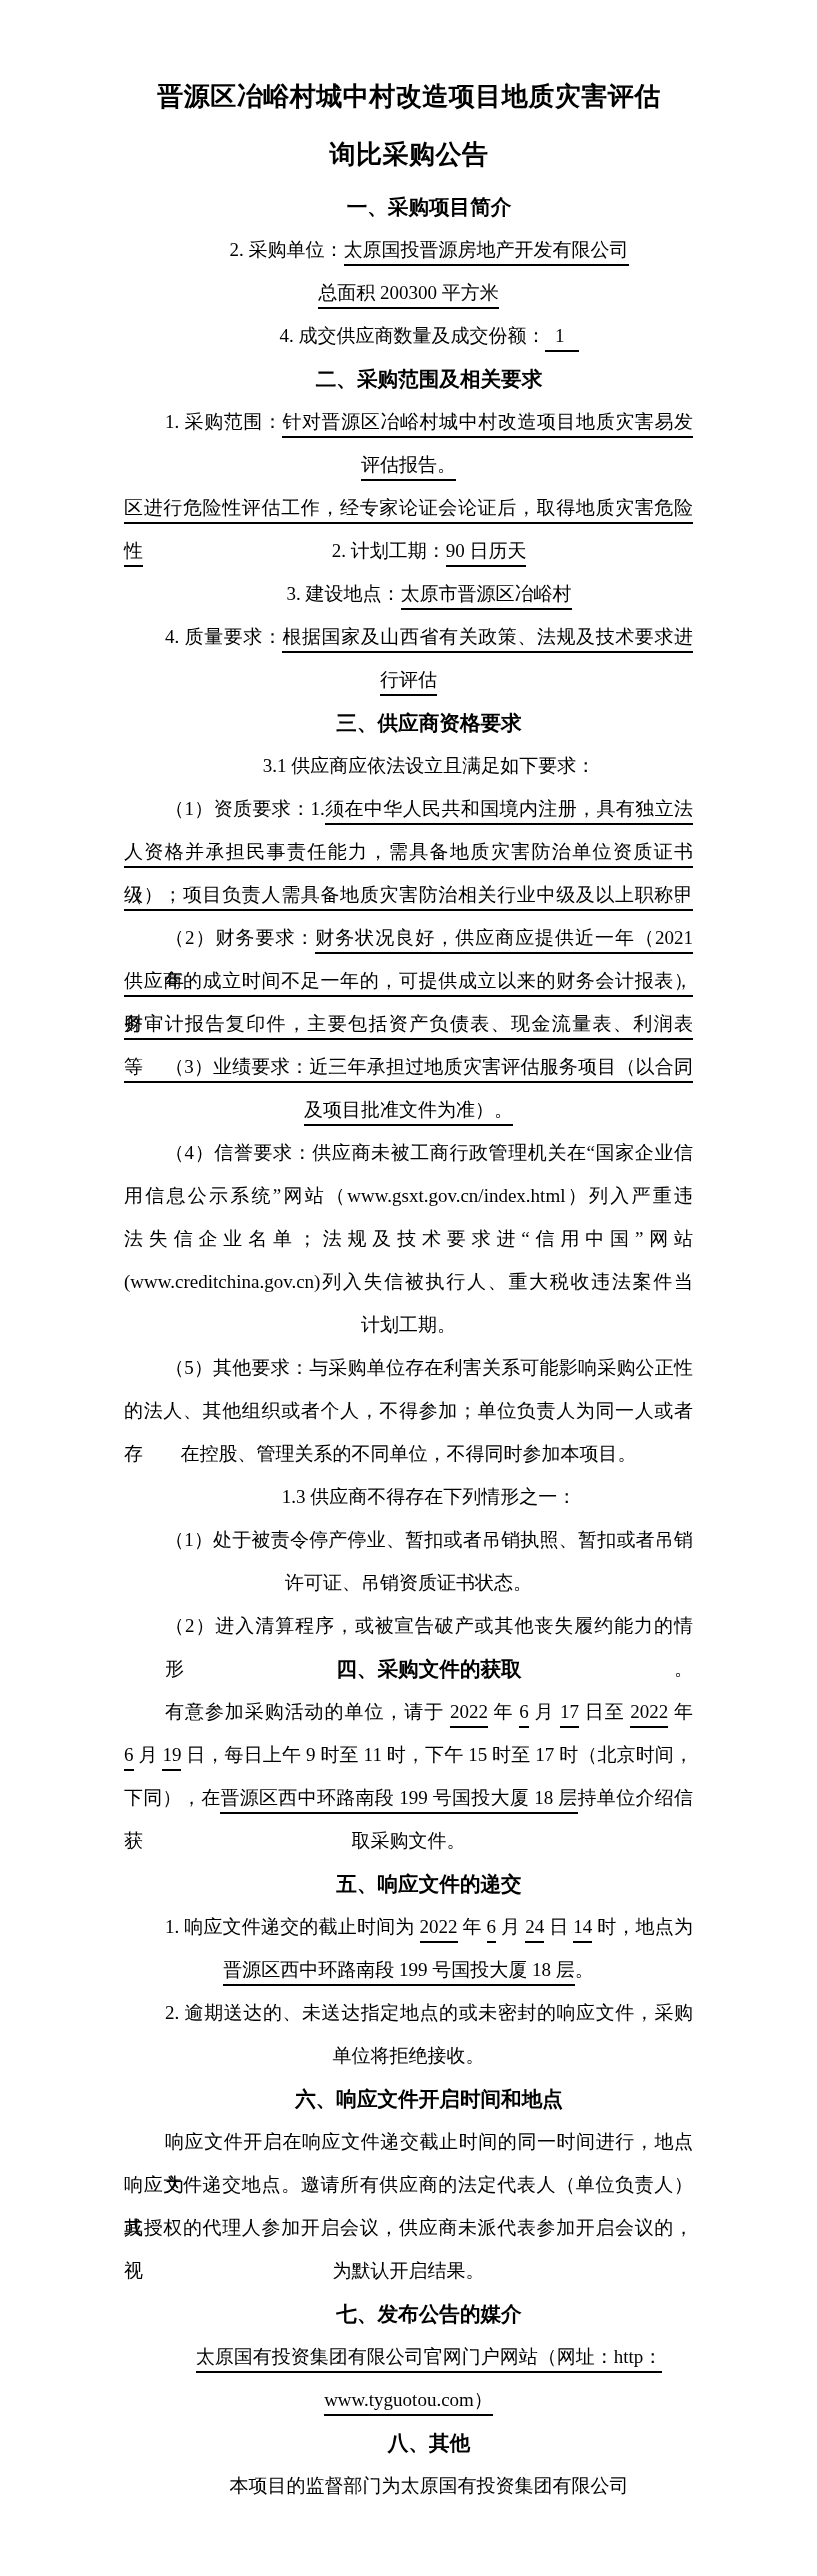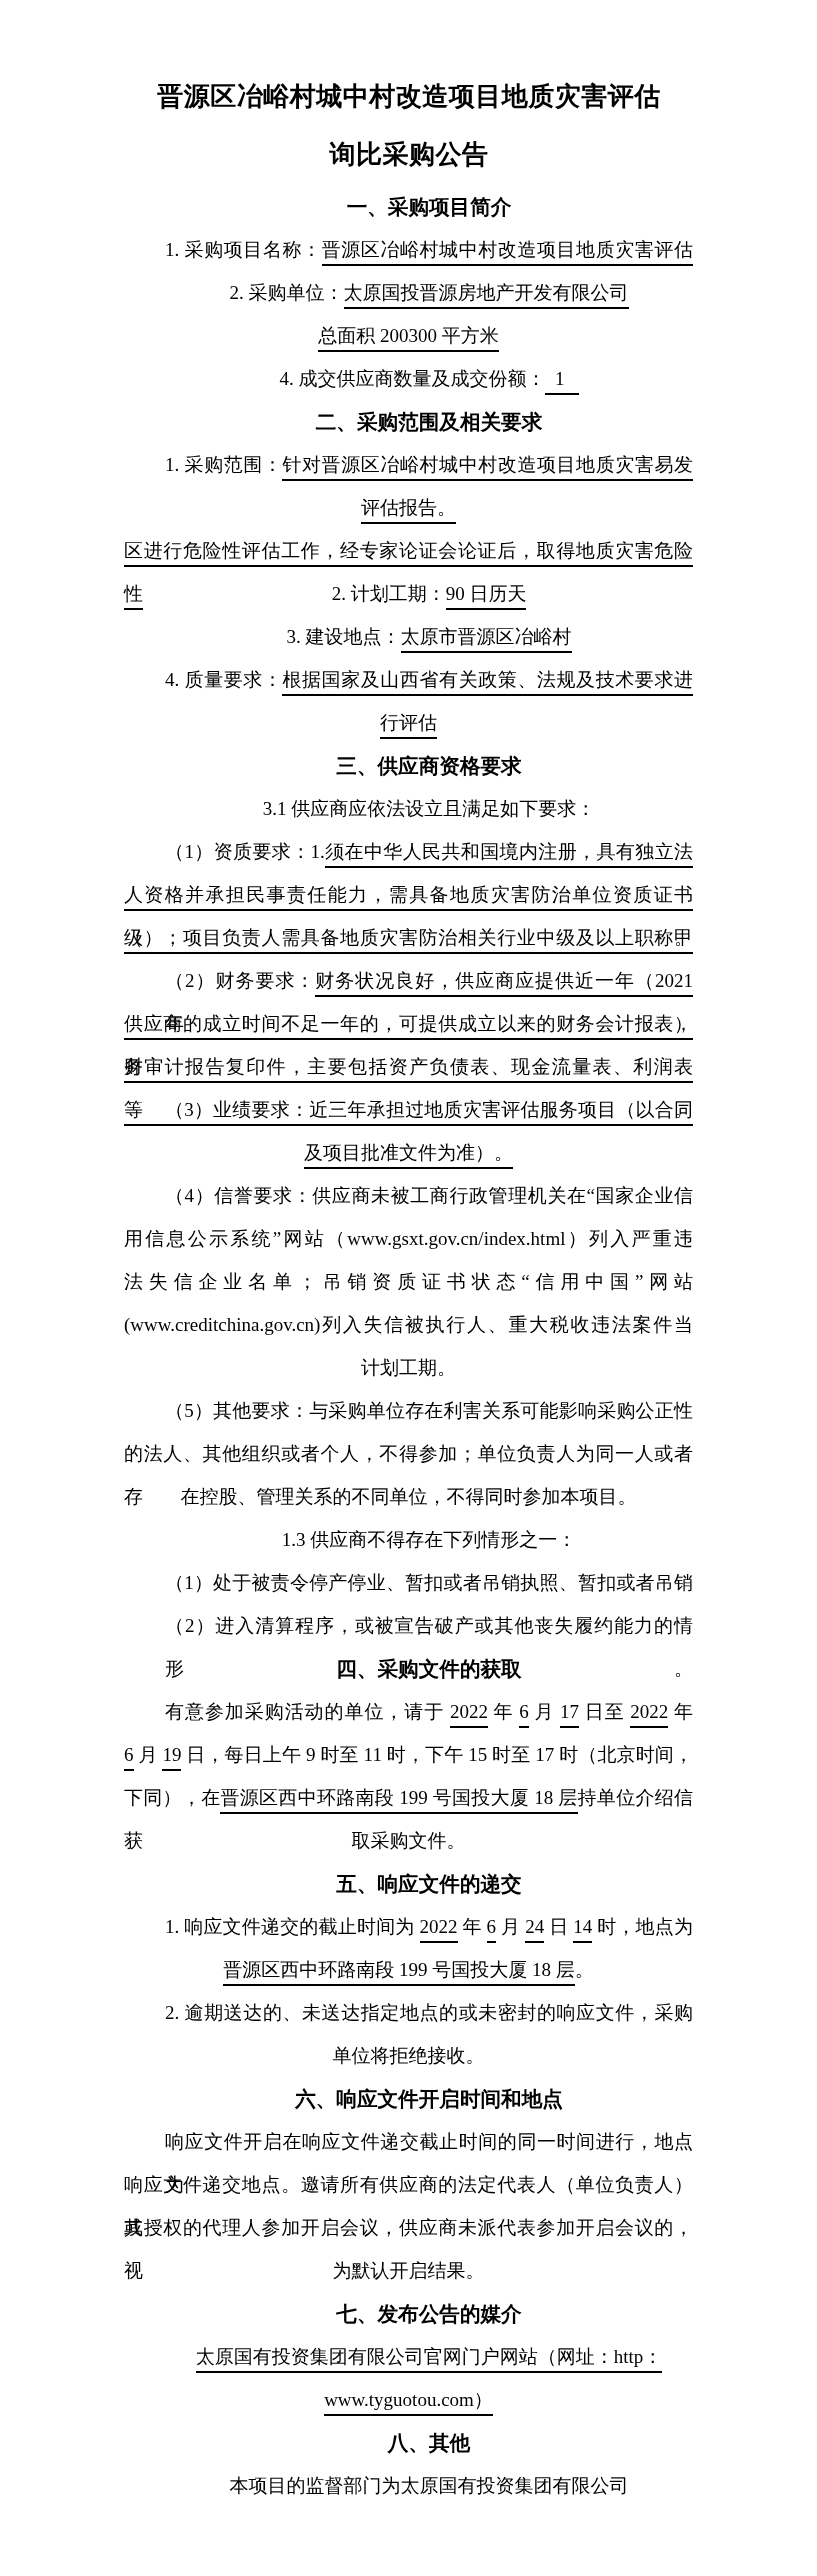--- a/index.html
+++ b/index.html
@@ -56,21 +56,20 @@
 </head>
 <body>
 
 <div class="page">
   <div class="title-block">
     <div class="title-line">晋源区冶峪村城中村改造项目地质灾害评估</div>
     <div class="title-line">询比采购公告</div>
   </div>
   <div class="doc-body">
       <div class="ln hd"><span class="">一、采购项目简介</span></div>
-      <div class="ln ind just"><span class="">1. 采购项目名称：</span><span class="u">晋源区冶峪村城中村改造项目地质灾害评估</span></div>
       <div class="ln ind"><span class="">2. 采购单位：</span><span class="u">太原国投晋源房地产开发有限公司</span></div>
       <div class="ln "><span class="u">总面积 200300 平方米</span></div>
       <div class="ln ind"><span class="">4. 成交供应商数量及成交份额：</span><span class="u">&nbsp;&nbsp;1&nbsp;&nbsp;&nbsp;</span></div>
       <div class="ln hd"><span class="">二、采购范围及相关要求</span></div>
       <div class="ln ind just"><span class="">1. 采购范围：</span><span class="u">针对晋源区冶峪村城中村改造项目地质灾害易发</span></div>
       <div class="ln "><span class="u">评估报告。</span></div>
       <div class="ln just"><span class="u">区进行危险性评估工作，经专家论证会论证后，取得地质灾害危险性</span></div>
       <div class="ln ind"><span class="">2. 计划工期：</span><span class="u">90 日历天</span></div>
       <div class="ln ind"><span class="">3. 建设地点：</span><span class="u">太原市晋源区冶峪村</span></div>
       <div class="ln ind just"><span class="">4. 质量要求：</span><span class="u">根据国家及山西省有关政策、法规及技术要求进</span></div>
@@ -80,28 +79,29 @@
       <div class="ln ind just"><span class="">（1）资质要求：1.</span><span class="u">须在中华人民共和国境内注册，具有独立法</span></div>
       <div class="ln just"><span class="u">人资格并承担民事责任能力，需具备地质灾害防治单位资质证书（甲</span></div>
       <div class="ln just"><span class="u">级）；项目负责人需具备地质灾害防治相关行业中级及以上职称。</span></div>
       <div class="ln ind just"><span class="">（2）财务要求：</span><span class="u">财务状况良好，供应商应提供近一年（2021 年，</span></div>
       <div class="ln just"><span class="u">供应商的成立时间不足一年的，可提供成立以来的财务会计报表）财</span></div>
       <div class="ln just"><span class="u">务审计报告复印件，主要包括资产负债表、现金流量表、利润表等。</span></div>
       <div class="ln ind just"><span class="">（3）业绩要求：</span><span class="u">近三年承担过地质灾害评估服务项目（以合同</span></div>
       <div class="ln "><span class="u">及项目批准文件为准）。</span></div>
       <div class="ln ind just"><span class="">（4）信誉要求：供应商未被工商行政管理机关在“国家企业信</span></div>
       <div class="ln just"><span class="">用信息公示系统”网站（www.gsxt.gov.cn/index.html）列入严重违</span></div>
-      <div class="ln just"><span class="">法失信企业名单；吊销资质证书状态“信用中国”网站</span></div>
+      <div class="ln just"><span class="">法失信企业名单；法规及技术要求进“信用中国”网站</span></div>
       <div class="ln just"><span class="">(www.creditchina.gov.cn)列入失信被执行人、重大税收违法案件当</span></div>
       <div class="ln "><span class="">计划工期。</span></div>
       <div class="ln ind just"><span class="">（5）其他要求：与采购单位存在利害关系可能影响采购公正性</span></div>
       <div class="ln just"><span class="">的法人、其他组织或者个人，不得参加；单位负责人为同一人或者存</span></div>
       <div class="ln "><span class="">在控股、管理关系的不同单位，不得同时参加本项目。</span></div>
       <div class="ln ind"><span class="">1.3 供应商不得存在下列情形之一：</span></div>
       <div class="ln ind just"><span class="">（1）处于被责令停产停业、暂扣或者吊销执照、暂扣或者吊销</span></div>
+      <div class="ln "><span class="">许可证、吊销资质证书状态。</span></div>
       <div class="ln ind just"><span class="">（2）进入清算程序，或被宣告破产或其他丧失履约能力的情形。</span></div>
       <div class="ln hd"><span class="">四、采购文件的获取</span></div>
       <div class="ln ind just"><span class="">有意参加采购活动的单位，请于 </span><span class="u">2022</span><span class=""> 年 </span><span class="u">6</span><span class=""> 月 </span><span class="u">17</span><span class=""> 日至 </span><span class="u">2022</span><span class=""> 年</span></div>
       <div class="ln just"><span class="u">6</span><span class=""> 月 </span><span class="u">19</span><span class=""> 日，每日上午 9 时至 11 时，下午 15 时至 17 时（北京时间，</span></div>
       <div class="ln just"><span class="">下同），在</span><span class="u">晋源区西中环路南段 199 号国投大厦 18 层</span><span class="">持单位介绍信获</span></div>
       <div class="ln "><span class="">取采购文件。</span></div>
       <div class="ln hd"><span class="">五、响应文件的递交</span></div>
       <div class="ln ind just"><span class="">1. 响应文件递交的截止时间为 </span><span class="u">2022</span><span class=""> 年 </span><span class="u">6</span><span class=""> 月 </span><span class="u">24</span><span class=""> 日 </span><span class="u">14</span><span class=""> 时，地点为</span></div>
       <div class="ln "><span class="u">晋源区西中环路南段 199 号国投大厦 18 层</span><span class="">。</span></div>
       <div class="ln ind just"><span class="">2. 逾期送达的、未送达指定地点的或未密封的响应文件，采购</span></div>

